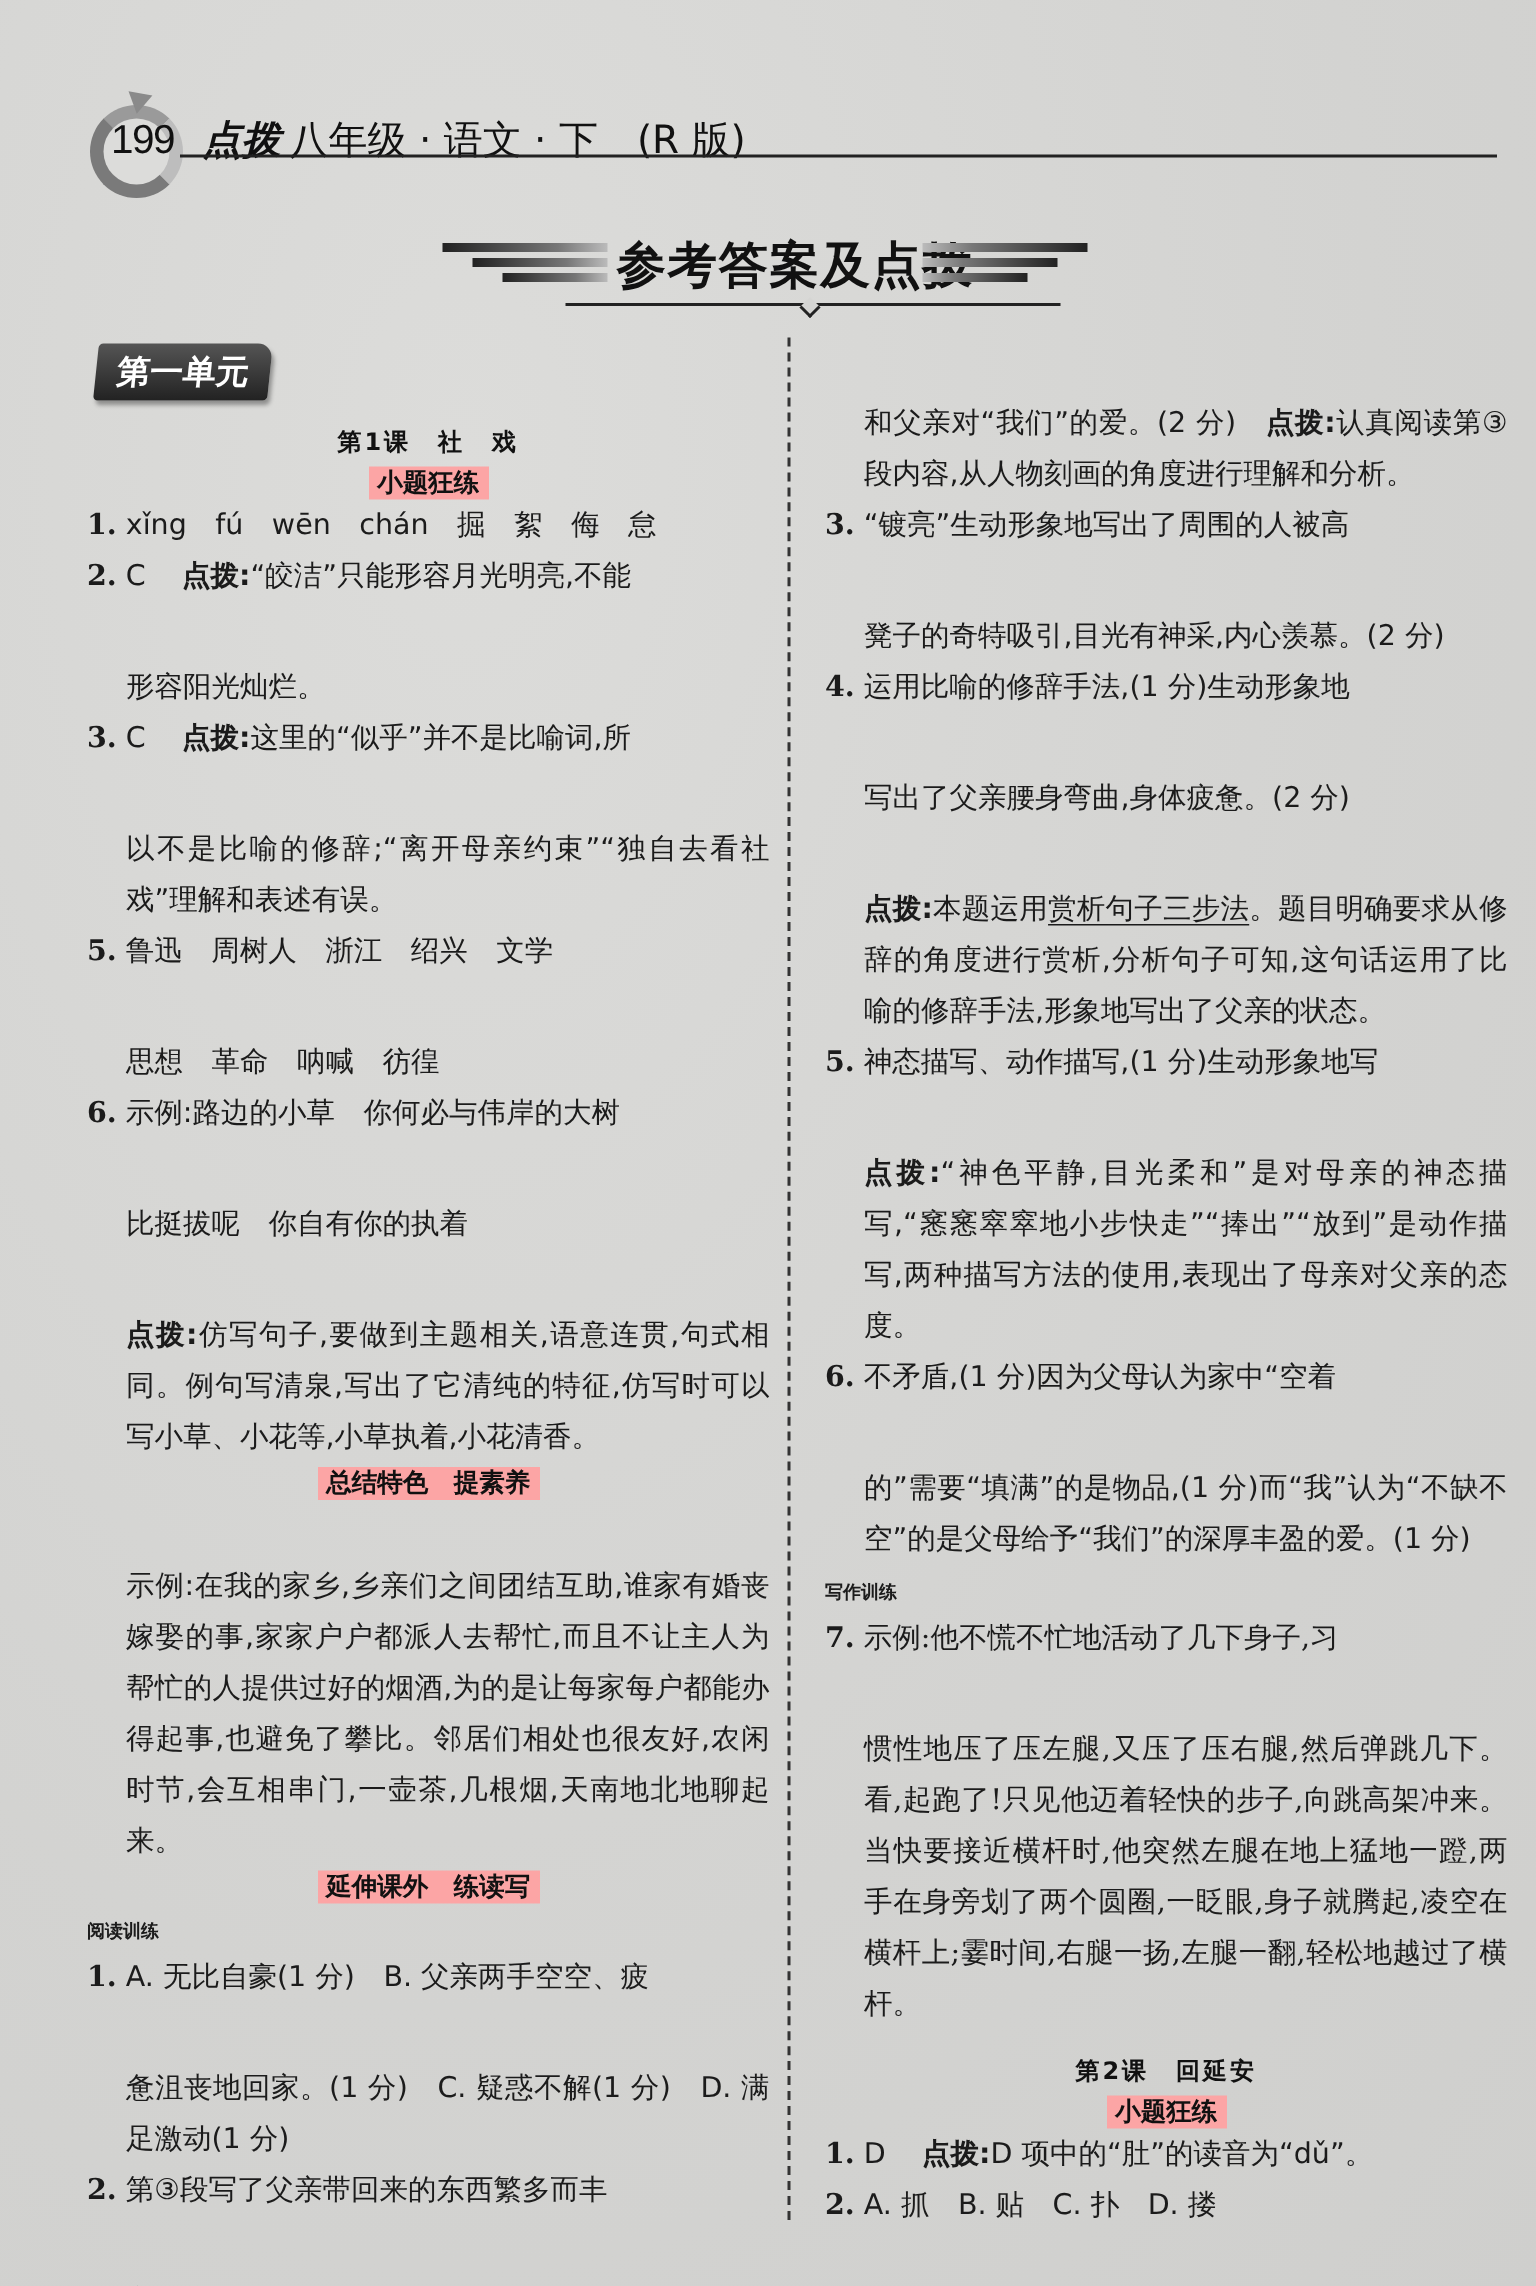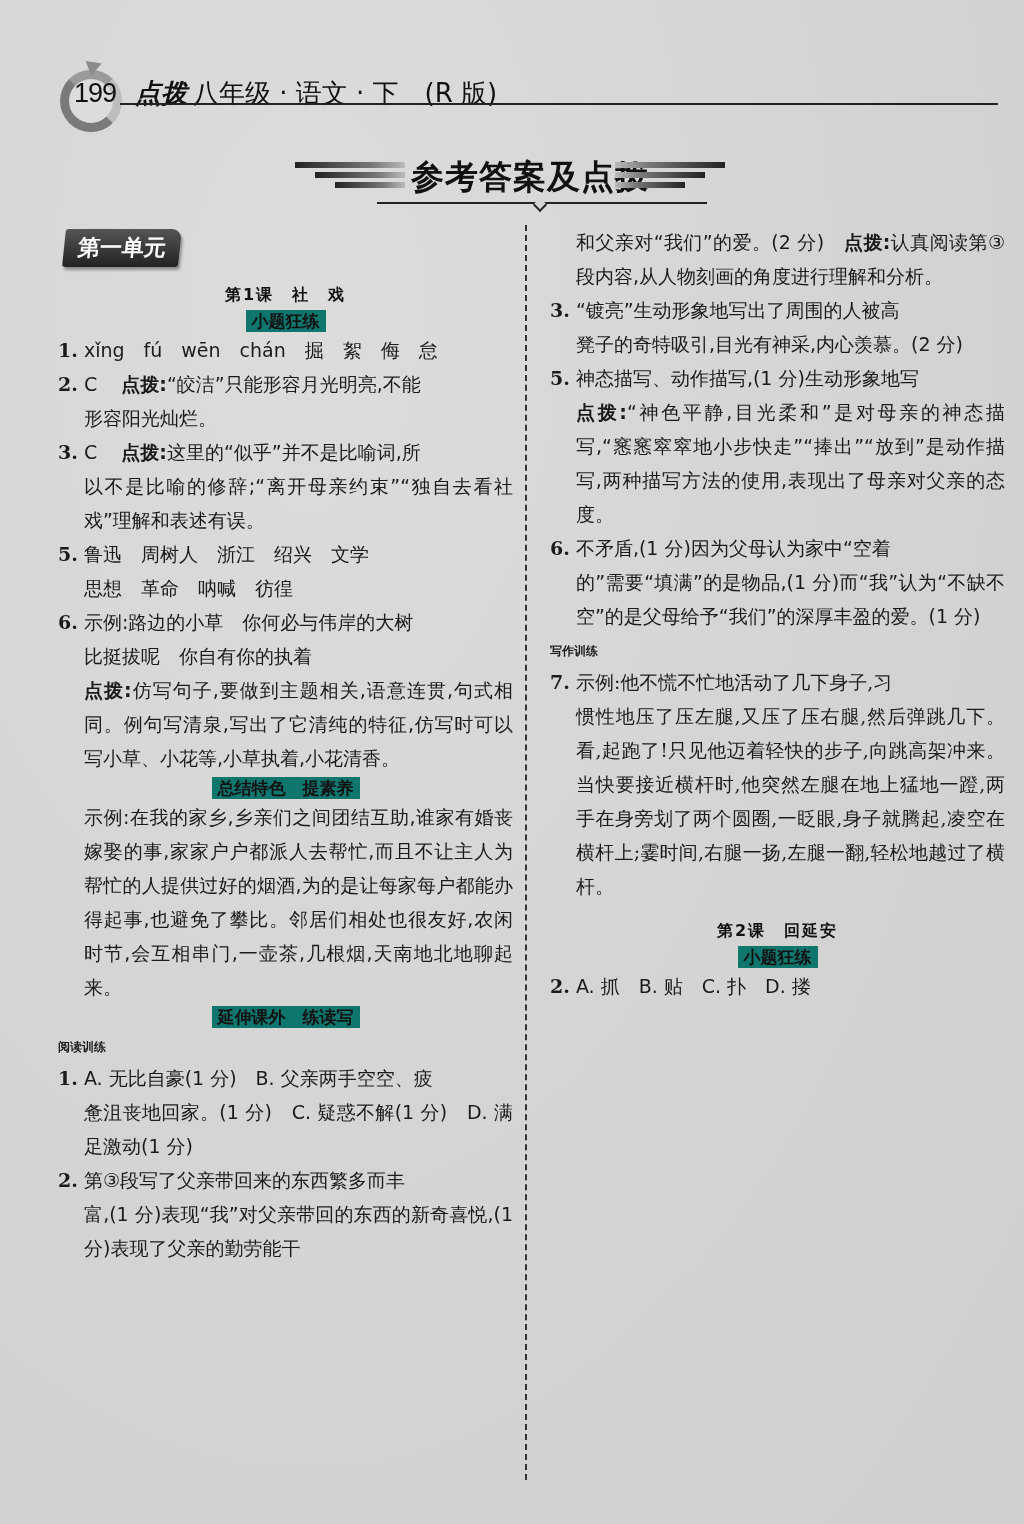--- a/index.html
+++ b/index.html
@@ -56,26 +56,26 @@
   .col.right { left:550px; }
 
   .unit-badge {
     display:inline-block; padding:4px 14px; margin:4px 0 14px 6px;
     background:linear-gradient(180deg,#555,#222); color:#fff; font-size:22px; font-weight:bold;
     border-radius:3px 10px 3px 3px; transform:skewX(-6deg);
     box-shadow: 2px 3px 3px rgba(0,0,0,0.35);
   }
   .lesson-title { text-align:center; font-size:16px; font-weight:bold; letter-spacing:2px; margin:4px 0 4px 0; color:#111; }
   .section-head { text-align:center; margin:2px 0 0 0; }
-  .section-head span { background:#0f766e; font-size:17px; font-weight:bold; padding:1px 6px; color:#111; }
+  .section-head span { background:#fca5a5; font-size:17px; font-weight:bold; padding:1px 6px; color:#111; }
   .sub-head { font-size:12px; font-weight:bold; margin:4px 0 0 0; line-height:28px; }
 
   .item { font-size:19px; line-height:34px; text-align:justify; }
   .item .num { font-weight:bold; font-family:"DejaVu Serif", serif; }
-  .item .cont { padding-left:26px; display:block; }
+  .item .cont { padding-left:26px; display:block;margin-top:40px; }
   .hint { font-weight:bold; }
   .underline { text-decoration:underline; text-underline-offset:4px; }
 </style>
 </head>
 <body>
 
 <div class="page-header">
   <div class="page-circle"></div>
   <div class="page-arrow"></div>
   <div class="page-num">199</div>
@@ -165,20 +165,26 @@
   <div class="item">
     <span class="cont"><span>和父亲对“我们”的爱。(2 分)　</span><span class="hint">点拨:</span><span>认真阅读第③段内容,从人物刻画的角度进行理解和分析。</span></span>
   </div>
 
   <div class="item">
     <span class="num">3.</span>
     <span>“镀亮”生动形象地写出了周围的人被高</span>
     <span class="cont">凳子的奇特吸引,目光有神采,内心羡慕。(2 分)</span>
   </div>
 
+  <div class="item">
+    <span class="num">4.</span>
+    <span>运用比喻的修辞手法,(1 分)生动形象地</span>
+    <span class="cont">写出了父亲腰身弯曲,身体疲惫。(2 分)</span>
+    <span class="cont"><span class="hint">点拨:</span><span>本题运用</span><span class="underline">赏析句子三步法</span><span>。题目明确要求从修辞的角度进行赏析,分析句子可知,这句话运用了比喻的修辞手法,形象地写出了父亲的状态。</span></span>
+  </div>
 
   <div class="item">
     <span class="num">5.</span>
     <span>神态描写、动作描写,(1 分)生动形象地写</span>
     <span class="cont"><span class="hint">点拨:</span><span>“神色平静,目光柔和”是对母亲的神态描写,“窸窸窣窣地小步快走”“捧出”“放到”是动作描写,两种描写方法的使用,表现出了母亲对父亲的态度。</span></span>
   </div>
 
   <div class="item">
     <span class="num">6.</span>
     <span>不矛盾,(1 分)因为父母认为家中“空着</span>
@@ -189,16 +195,21 @@
   <div class="item" style="font-family:'DejaVu Serif', serif;">
     <span class="num">7.</span>
     <span>示例:他不慌不忙地活动了几下身子,习</span>
     <span class="cont">惯性地压了压左腿,又压了压右腿,然后弹跳几下。看,起跑了!只见他迈着轻快的步子,向跳高架冲来。当快要接近横杆时,他突然左腿在地上猛地一蹬,两手在身旁划了两个圆圈,一眨眼,身子就腾起,凌空在横杆上;霎时间,右腿一扬,左腿一翻,轻松地越过了横杆。</span>
   </div>
 
   <div class="lesson-title" style="margin-top:18px;">第2课　回延安</div>
   <div class="section-head"><span>小题狂练</span></div>
 
   <div class="item">
+    <span class="num">1.</span>
+    <span>D</span>&nbsp;&nbsp;&nbsp;
+    <span class="hint">点拨:</span><span>D 项中的“肚”的读音为“dǔ”。</span>
+  </div>
+  <div class="item">
     <span class="num">2.</span>
     <span>A. 抓　B. 贴　C. 扑　D. 搂</span>
   </div>
 </div>
 
 </body></html>

